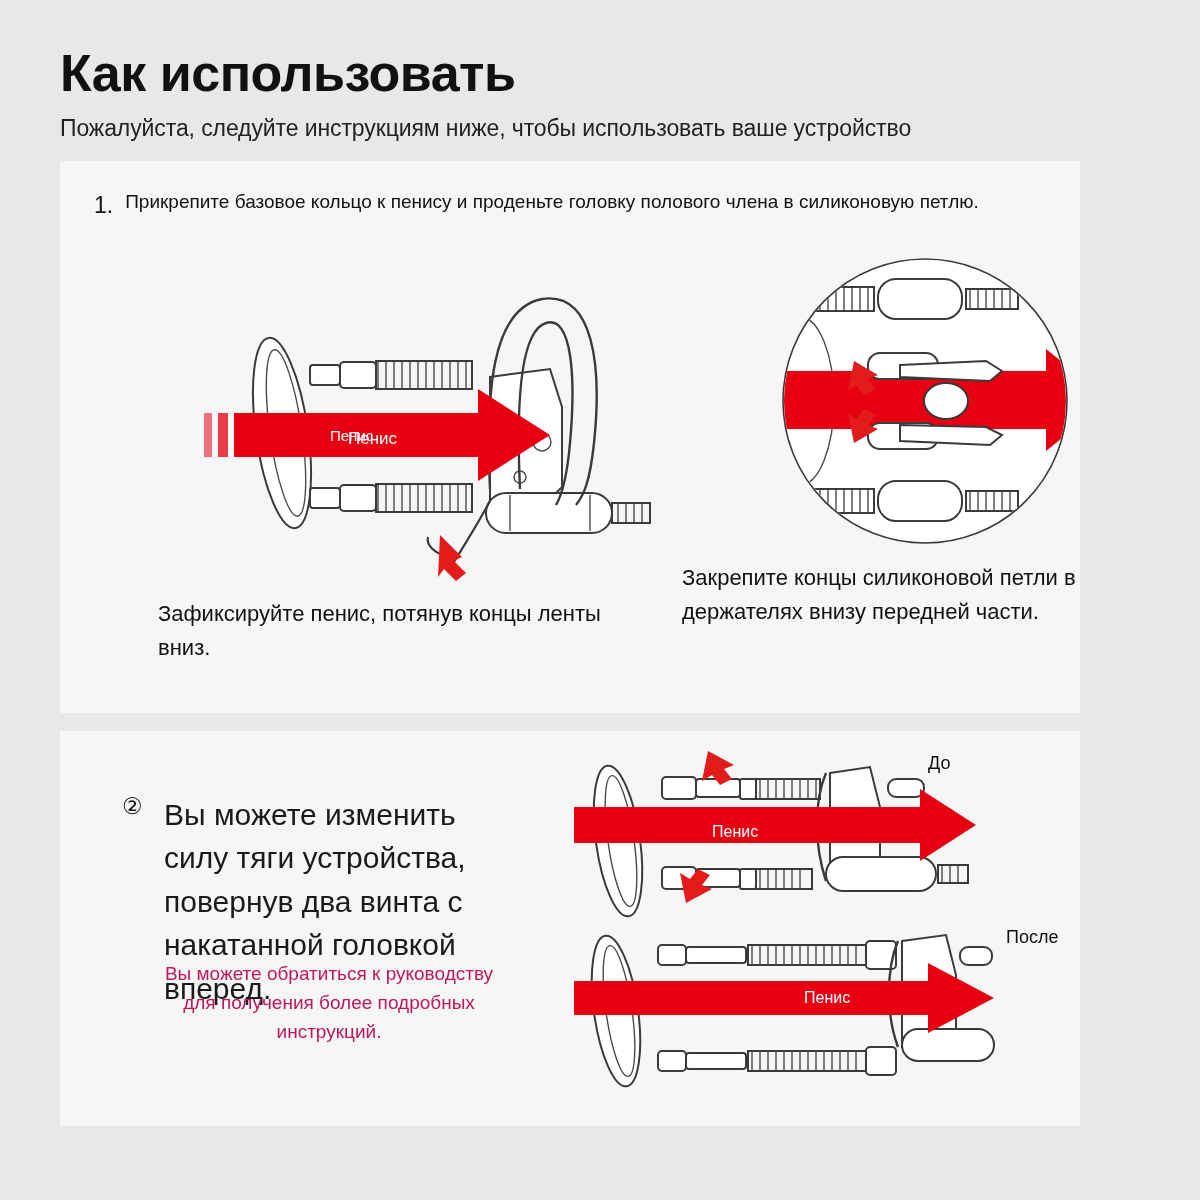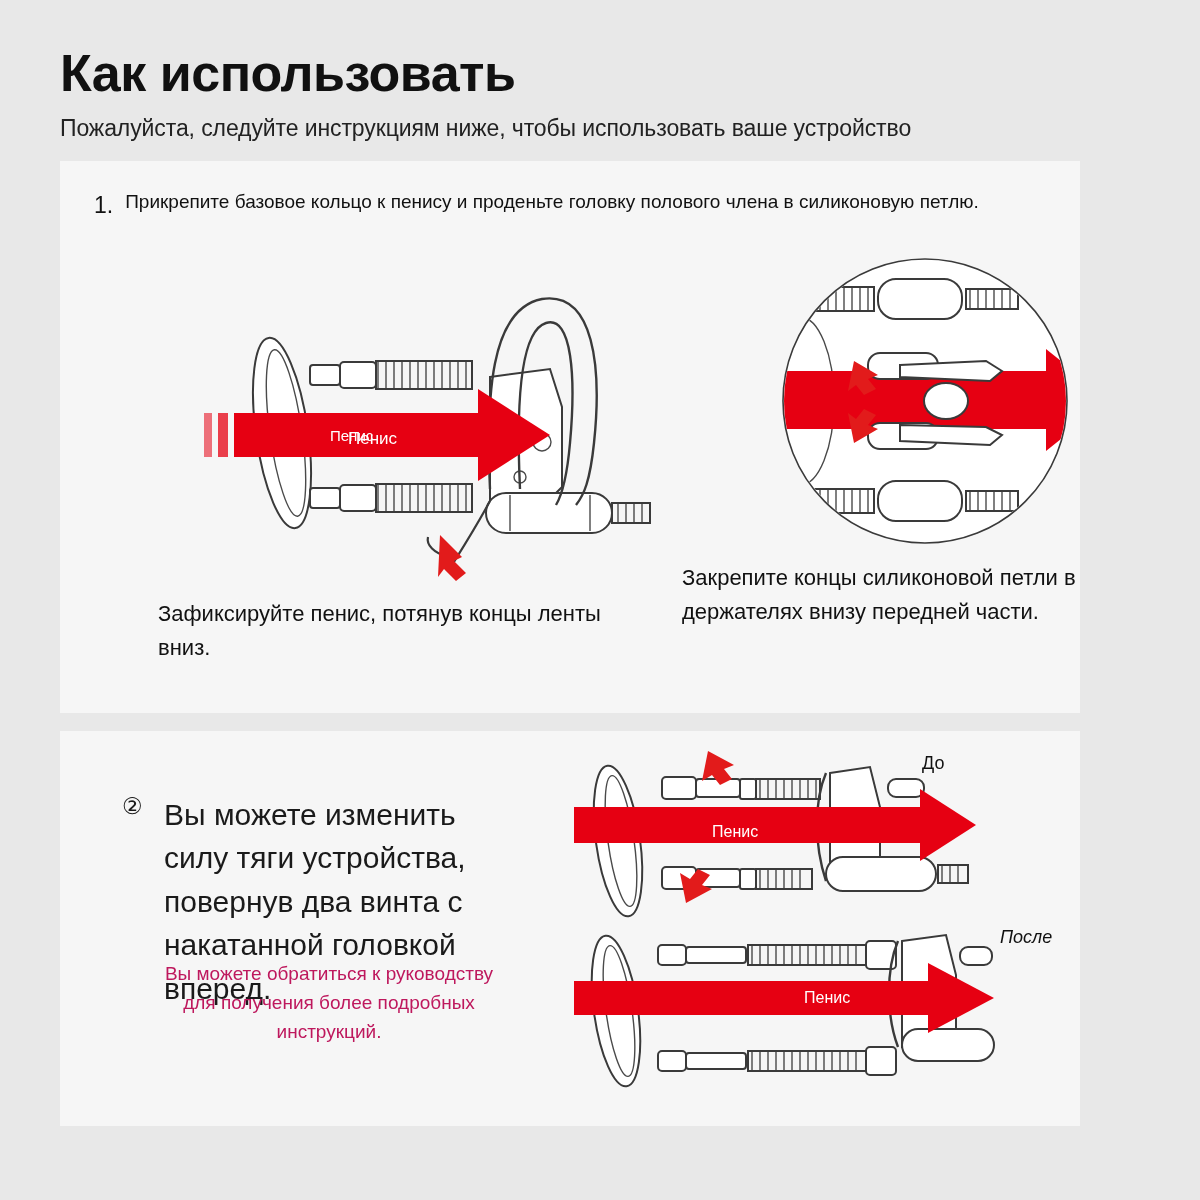--- a/index.html
+++ b/index.html
@@ -128,20 +128,21 @@
   .step2-num {
     position: absolute;
     left: 62px;
     top: 62px;
     font-size: 23px;
   }
   .tag {
     position: absolute;
     font-size: 18px;
     color: #111;
+    margin-left: 6px;
   }
 </style>
 </head>
 <body>
 
 <div class="page">
 
   <h1 class="page-title">Как использовать</h1>
   <p class="page-subtitle">Пожалуйста, следуйте инструкциям ниже, чтобы использовать ваше устройство</p>
 
@@ -312,21 +313,21 @@
     <div class="caption caption-left">Зафиксируйте пенис, потянув концы ленты вниз.</div>
   </section>
 
   <section class="panel panel-2">
 
     <div class="step2-num">②</div>
     <div class="step2-body">Вы можете изменить силу тяги устройства, повернув два винта с накатанной головкой вперед.</div>
     <div class="step2-note small-note">Вы можете обратиться к руководству для получения более подробных инструкций.</div>
 
     <div class="tag" style="left:862px; top:22px;">До</div>
-    <div class="tag" style="left:940px; top:196px;font-style:italic;">После</div>
+    <div class="tag" style="left:940px; top:196px;">После</div>
 
     <div class="fig" style="left:498px; top:18px;">
       <svg width="420" height="180" viewBox="0 0 420 180">
         <ellipse cx="60" cy="92" rx="22" ry="76" class="dev-fill" transform="rotate(-8 60 92)"></ellipse>
         <ellipse cx="63" cy="92" rx="13" ry="66" class="dev-line-thin" transform="rotate(-8 63 92)"></ellipse>
 
         <rect x="104" y="28" width="34" height="22" rx="4" class="dev-fill"></rect>
         <rect x="138" y="30" width="44" height="18" rx="3" class="dev-fill"></rect>
         <rect x="182" y="30" width="16" height="20" rx="2" class="dev-fill"></rect>
         <g class="dev-line-thin">

